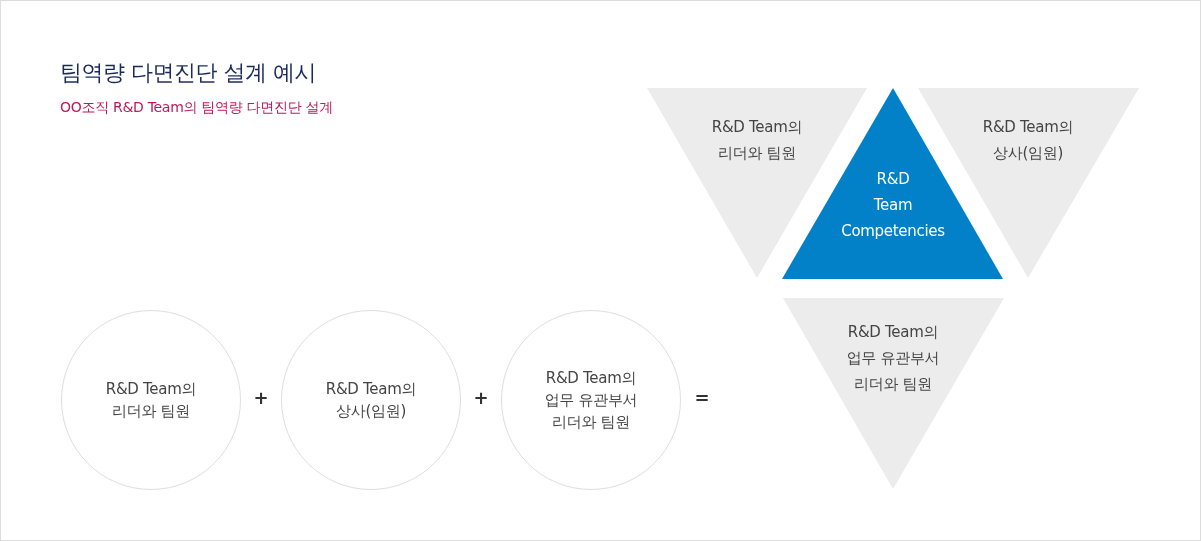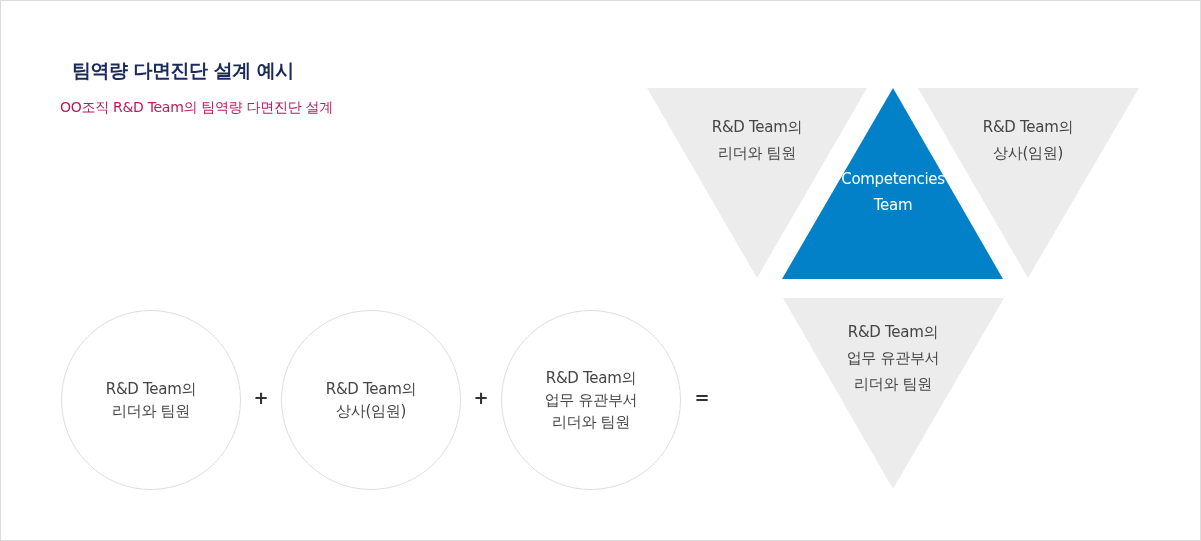--- a/index.html
+++ b/index.html
@@ -1,20 +1,20 @@
 <!DOCTYPE html>
 <html><head>
 <meta charset="utf-8">
 <style>
   html, body { margin: 0; padding: 0; background: #ffffff; }
   body { width: 1201px; height: 541px; position: relative; overflow: hidden;
          font-family: "DejaVu Sans", "Liberation Sans", sans-serif; }
   .frame { position: absolute; left: 0; top: 0; width: 1199px; height: 539px;
            border: 1px solid #dcdcdc; background: #ffffff; }
-  .title { position: absolute; left: 72px; top: 58px; font-size: 19px; font-weight: bold;
+  .title { position: absolute; left: 60px; top: 58px; font-size: 22px; font-weight: normal;
            color: #1a2a5a; letter-spacing: -0.5px; white-space: nowrap; }
   .subtitle { position: absolute; left: 60px; top: 99px; font-size: 14px; color: #be185d;
               letter-spacing: -0.3px; white-space: nowrap; }
   .circle { position: absolute; top: 310px; width: 178px; height: 178px; border-radius: 50%;
             border: 1px solid #dedede; background: #ffffff; display: flex; align-items: center;
             justify-content: center; text-align: center; }
   .circle-text { font-size: 15px; line-height: 22px; color: #444444; letter-spacing: -0.3px; }
   .circle-text span { display: block; white-space: nowrap; }
   .op { position: absolute; top: 387px; font-size: 18px; color: #333333; font-weight: bold;
         width: 20px; text-align: center; }
@@ -66,20 +66,21 @@
 
 <div class="tri-label" style="left:677px; top:114px; width:160px;">
   <span>R&amp;D Team의</span>
   <span>리더와 팀원</span>
 </div>
 <div class="tri-label" style="left:948px; top:114px; width:160px;">
   <span>R&amp;D Team의</span>
   <span>상사(임원)</span>
 </div>
 <div class="tri-label center" style="left:813px; top:166px; width:160px;">
+  <span>R&amp;D</span>
+  <span>Team</span>
   <span>Competencies</span>
-  <span>Team</span>
 </div>
 <div class="tri-label" style="left:813px; top:319px; width:160px;">
   <span>R&amp;D Team의</span>
   <span>업무 유관부서</span>
   <span>리더와 팀원</span>
 </div>
 
 </body></html>

